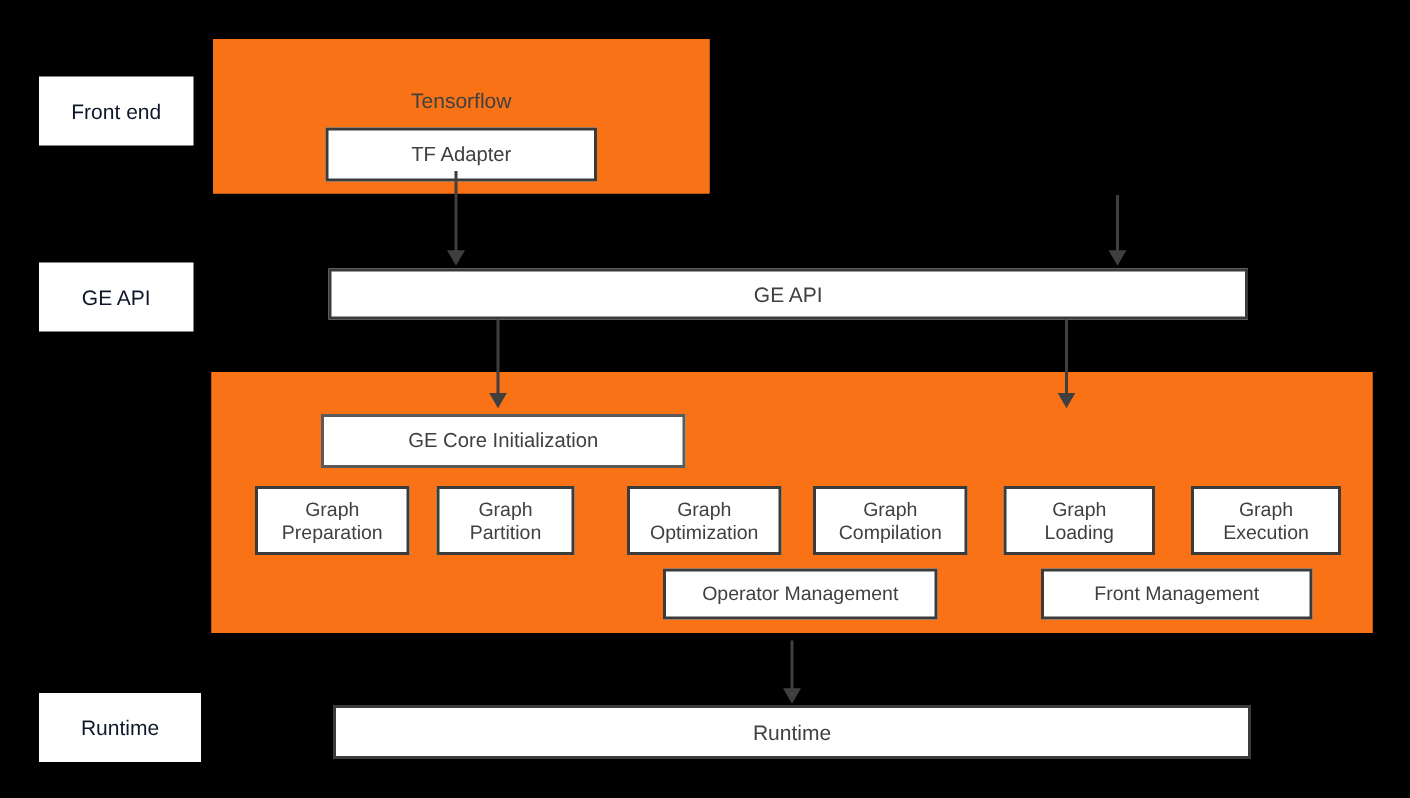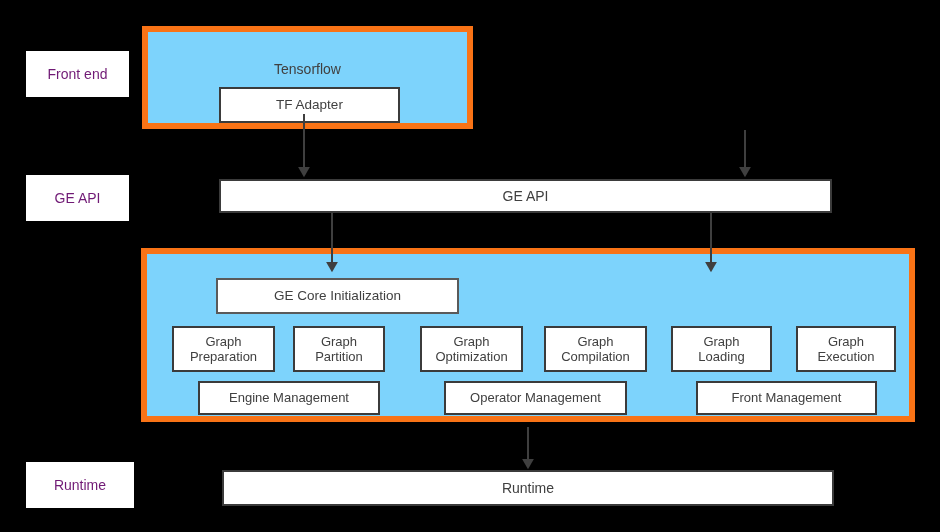--- a/index.html
+++ b/index.html
@@ -29,27 +29,27 @@
     color: #404040;
     line-height: 1.18;
     white-space: pre-line;
   }
 
   
   .stage-label {
     border: none;
     background: #ffffff;
     font-size: 14px;
-    color: #701a75;
+    color: #0f172a;
   }
 
   
   .group {
-    background: #7dd3fc;
-    border: 6px solid #f97316;
+    background: #f97316;
+    border: 4px solid #f97316;
     display: block;
   }
   .group-title {
     position: absolute;
     left: 0;
     right: 0;
     text-align: center;
     font-size: 14px;
     color: #404040;
   }
@@ -140,23 +140,20 @@
     <div class="box leaf" style="left:524px; top:72px; width:101px; height:46px;">
       <span>Graph
 Loading</span>
     </div>
     <div class="box leaf" style="left:649px; top:72px; width:100px; height:46px;">
       <span>Graph
 Execution</span>
     </div>
 
     
-    <div class="box leaf-wide" style="left:51px; top:127px; width:182px; height:34px;">
-      <span>Engine Management</span>
-    </div>
     <div class="box leaf-wide" style="left:297px; top:127px; width:183px; height:34px;">
       <span>Operator Management</span>
     </div>
     <div class="box leaf-wide" style="left:549px; top:127px; width:181px; height:34px;">
       <span>Front Management</span>
     </div>
   </div>
 
   <div class="box bar" style="left:222px; top:470px; width:612px; height:36px;">
     <span>Runtime</span>

